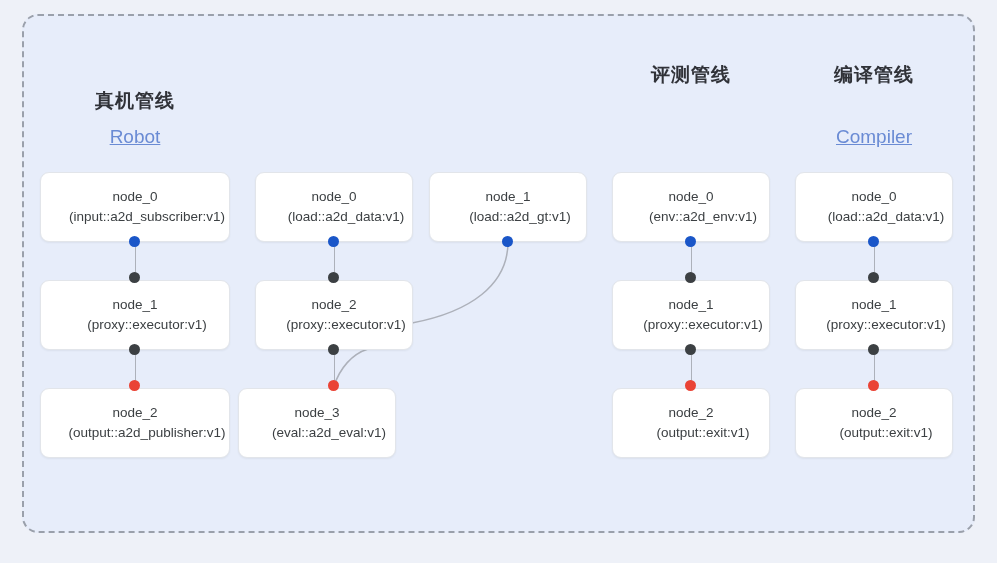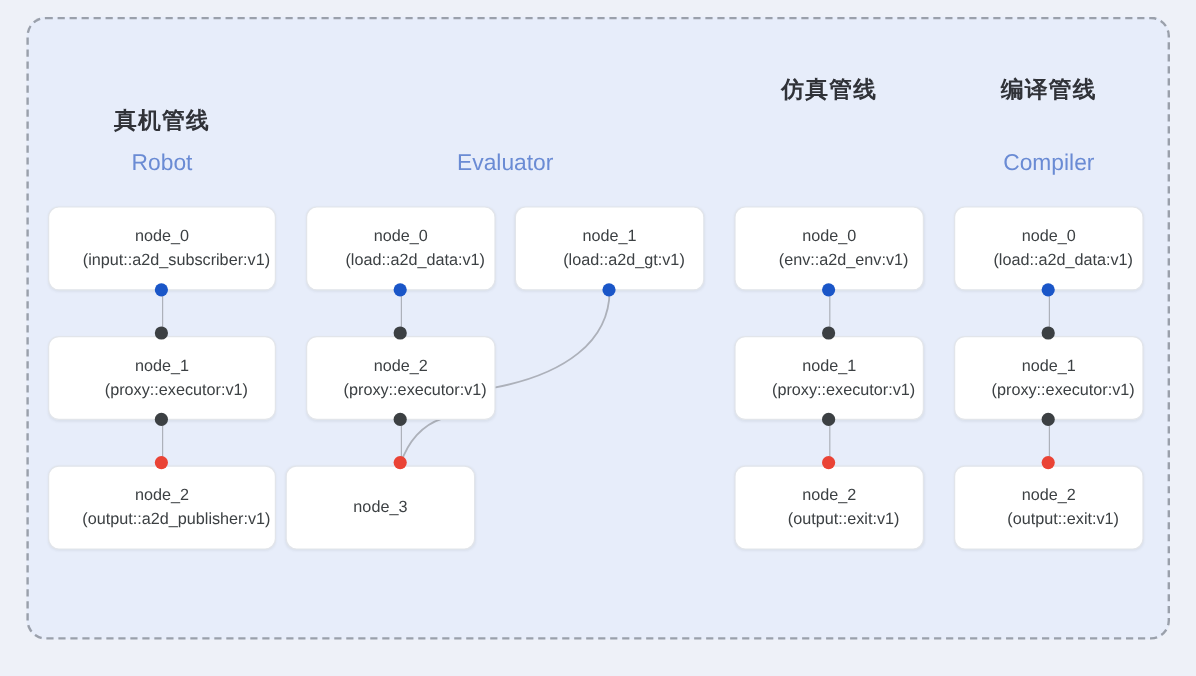--- a/index.html
+++ b/index.html
@@ -41,20 +41,21 @@
     letter-spacing: 1px;
     white-space: nowrap;
   }
   .col-title-en {
     position: absolute;
     text-align: center;
     font-size: 19px;
     font-weight: normal;
     color: #6a8bd4;
     white-space: nowrap;
+    text-decoration: underline;
   }
   
   .node {
     position: absolute;
     box-sizing: border-box;
     background: #ffffff;
     border: 1px solid #e2e5ea;
     border-radius: 9px;
     box-shadow: 0 1px 2px rgba(60,64,67,0.07);
     display: flex;
@@ -136,21 +137,20 @@
   </div>
   <div class="link-v" style="left:134.5px; top:350px; height:36px;"></div>
   <div class="dot dot-dark" style="left:129px; top:344px;"></div>
   <div class="dot dot-red" style="left:129px; top:380px;"></div>
 
   <div class="node" style="left:40px; top:388px; width:190px; height:70px;">
     <div class="node-name">node_2</div>
     <div class="node-type">(output::a2d_publisher:v1)</div>
   </div>
 
-  <div class="col-title-en" style="left:326px; top:126px; width:190px;">Evaluator</div>
 
   <div class="node" style="left:255px; top:172px; width:158px; height:70px;">
     <div class="node-name">node_0</div>
     <div class="node-type">(load::a2d_data:v1)</div>
   </div>
 
   <div class="node" style="left:429px; top:172px; width:158px; height:70px;">
     <div class="node-name">node_1</div>
     <div class="node-type">(load::a2d_gt:v1)</div>
   </div>
@@ -163,23 +163,24 @@
   <div class="node" style="left:255px; top:280px; width:158px; height:70px;">
     <div class="node-name">node_2</div>
     <div class="node-type">(proxy::executor:v1)</div>
   </div>
   <div class="link-v" style="left:333.5px; top:350px; height:36px;"></div>
   <div class="dot dot-dark" style="left:328px; top:344px;"></div>
   <div class="dot dot-red" style="left:328px; top:380px;"></div>
 
   <div class="node" style="left:238px; top:388px; width:158px; height:70px;">
     <div class="node-name">node_3</div>
-  </div>
-
-  <div class="col-title-cn" style="left:612px; top:62px; width:158px;">仿真管线</div>
+    <div class="node-type">(eval::a2d_eval:v1)</div>
+  </div>
+
+  <div class="col-title-cn" style="left:612px; top:62px; width:158px;">评测管线</div>
 
   <div class="node" style="left:612px; top:172px; width:158px; height:70px;">
     <div class="node-name">node_0</div>
     <div class="node-type">(env::a2d_env:v1)</div>
   </div>
   <div class="link-v" style="left:690.5px; top:242px; height:36px;"></div>
   <div class="dot dot-blue" style="left:685px; top:236px;"></div>
   <div class="dot dot-dark" style="left:685px; top:272px;"></div>
 
   <div class="node" style="left:612px; top:280px; width:158px; height:70px;">

